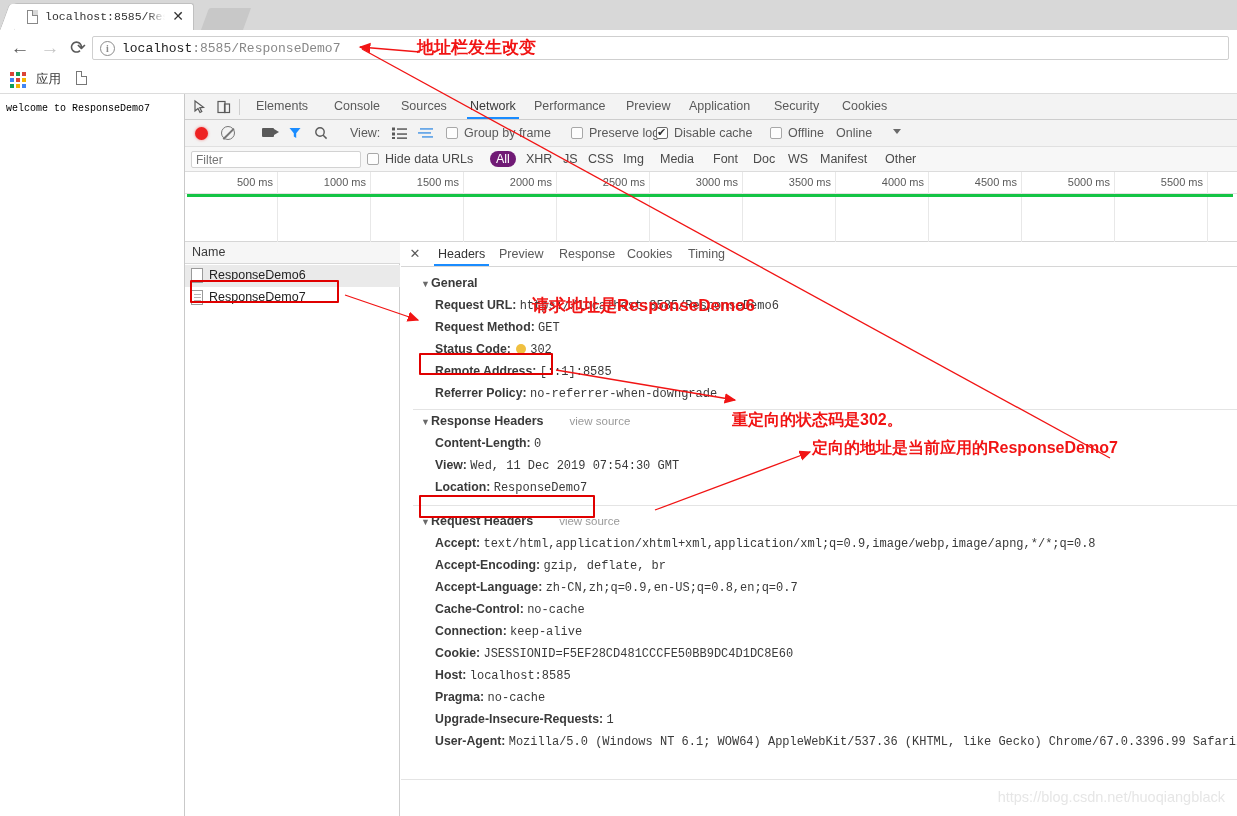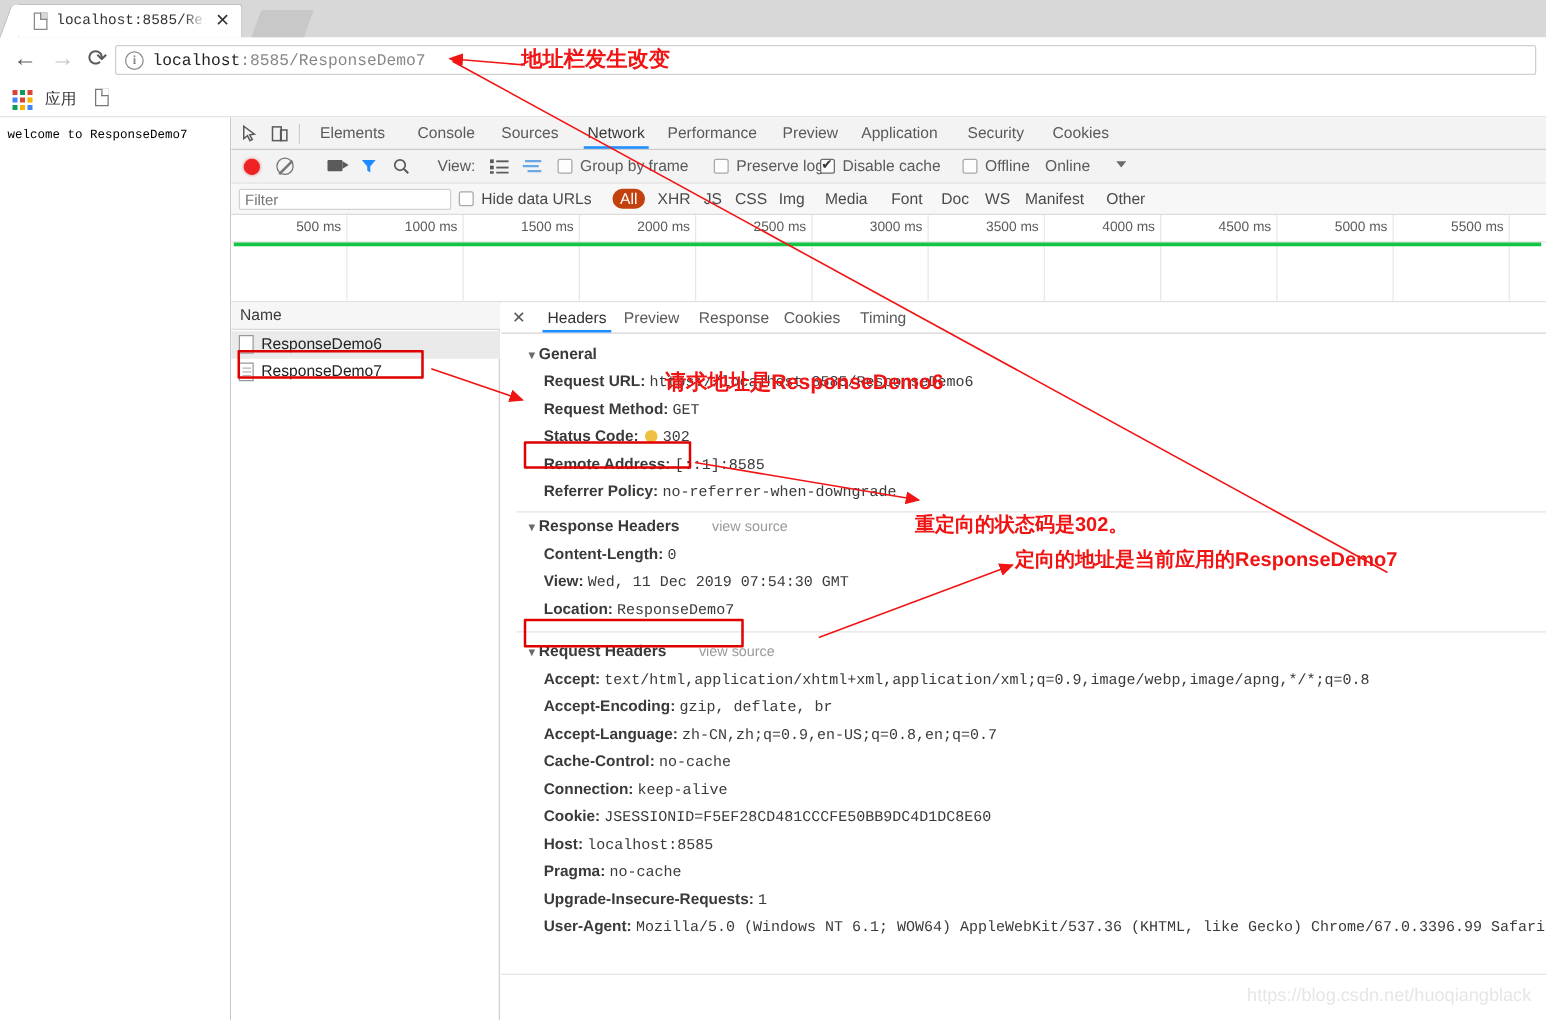--- a/index.html
+++ b/index.html
@@ -125,21 +125,21 @@
   .caret-dn { position:absolute; top:9px; width:0;height:0; border-style:solid;
               border-width:5px 4px 0 4px; border-color:#6a6a6a transparent transparent transparent;
               cursor:pointer; }
 
   .dt-filterbar { position:absolute; left:0; top:53px; width:1052px; height:25px;
                   background:#f7f7f7; border-bottom:1px solid #dcdcdc; }
   .filter-input { position:absolute; left:6px; top:4px; width:170px; height:17px;
                   background:#fff; border:1px solid #d2d2d2; border-radius:2px;
                   font-size:12px; color:#9a9a9a; padding:1px 4px; font-family:"Liberation Sans",sans-serif; }
   .ftype { position:absolute; top:5px; font-size:12.5px; color:#4a4a4a; cursor:pointer; white-space:nowrap; }
-  .ftype.all { background:#c2410c; color:#fff; border-radius:8px; padding:1px 6px; top:4px; }
+  .ftype.all { background:#701a75; color:#fff; border-radius:8px; padding:1px 6px; top:4px; }
 
   .overview { position:absolute; left:0; top:78px; width:1052px; height:70px; background:#fff;
               border-bottom:1px solid #d6d6d6; }
   .ov-ruler { position:absolute; left:0; top:0; width:1052px; height:22px;
               border-bottom:1px solid #e2e2e2; }
   .ov-tick { position:absolute; top:0; height:70px; width:1px; background:#e8e8e8; }
   .ov-ticklabel { position:absolute; top:4px; font-size:11px; color:#5a5a5a; text-align:right;
                   transform:translateX(-100%); padding-right:4px; white-space:nowrap; }
   .ov-greenline { position:absolute; left:2px; top:22px; width:1046px; height:2.5px; background:#14c445; }
 

